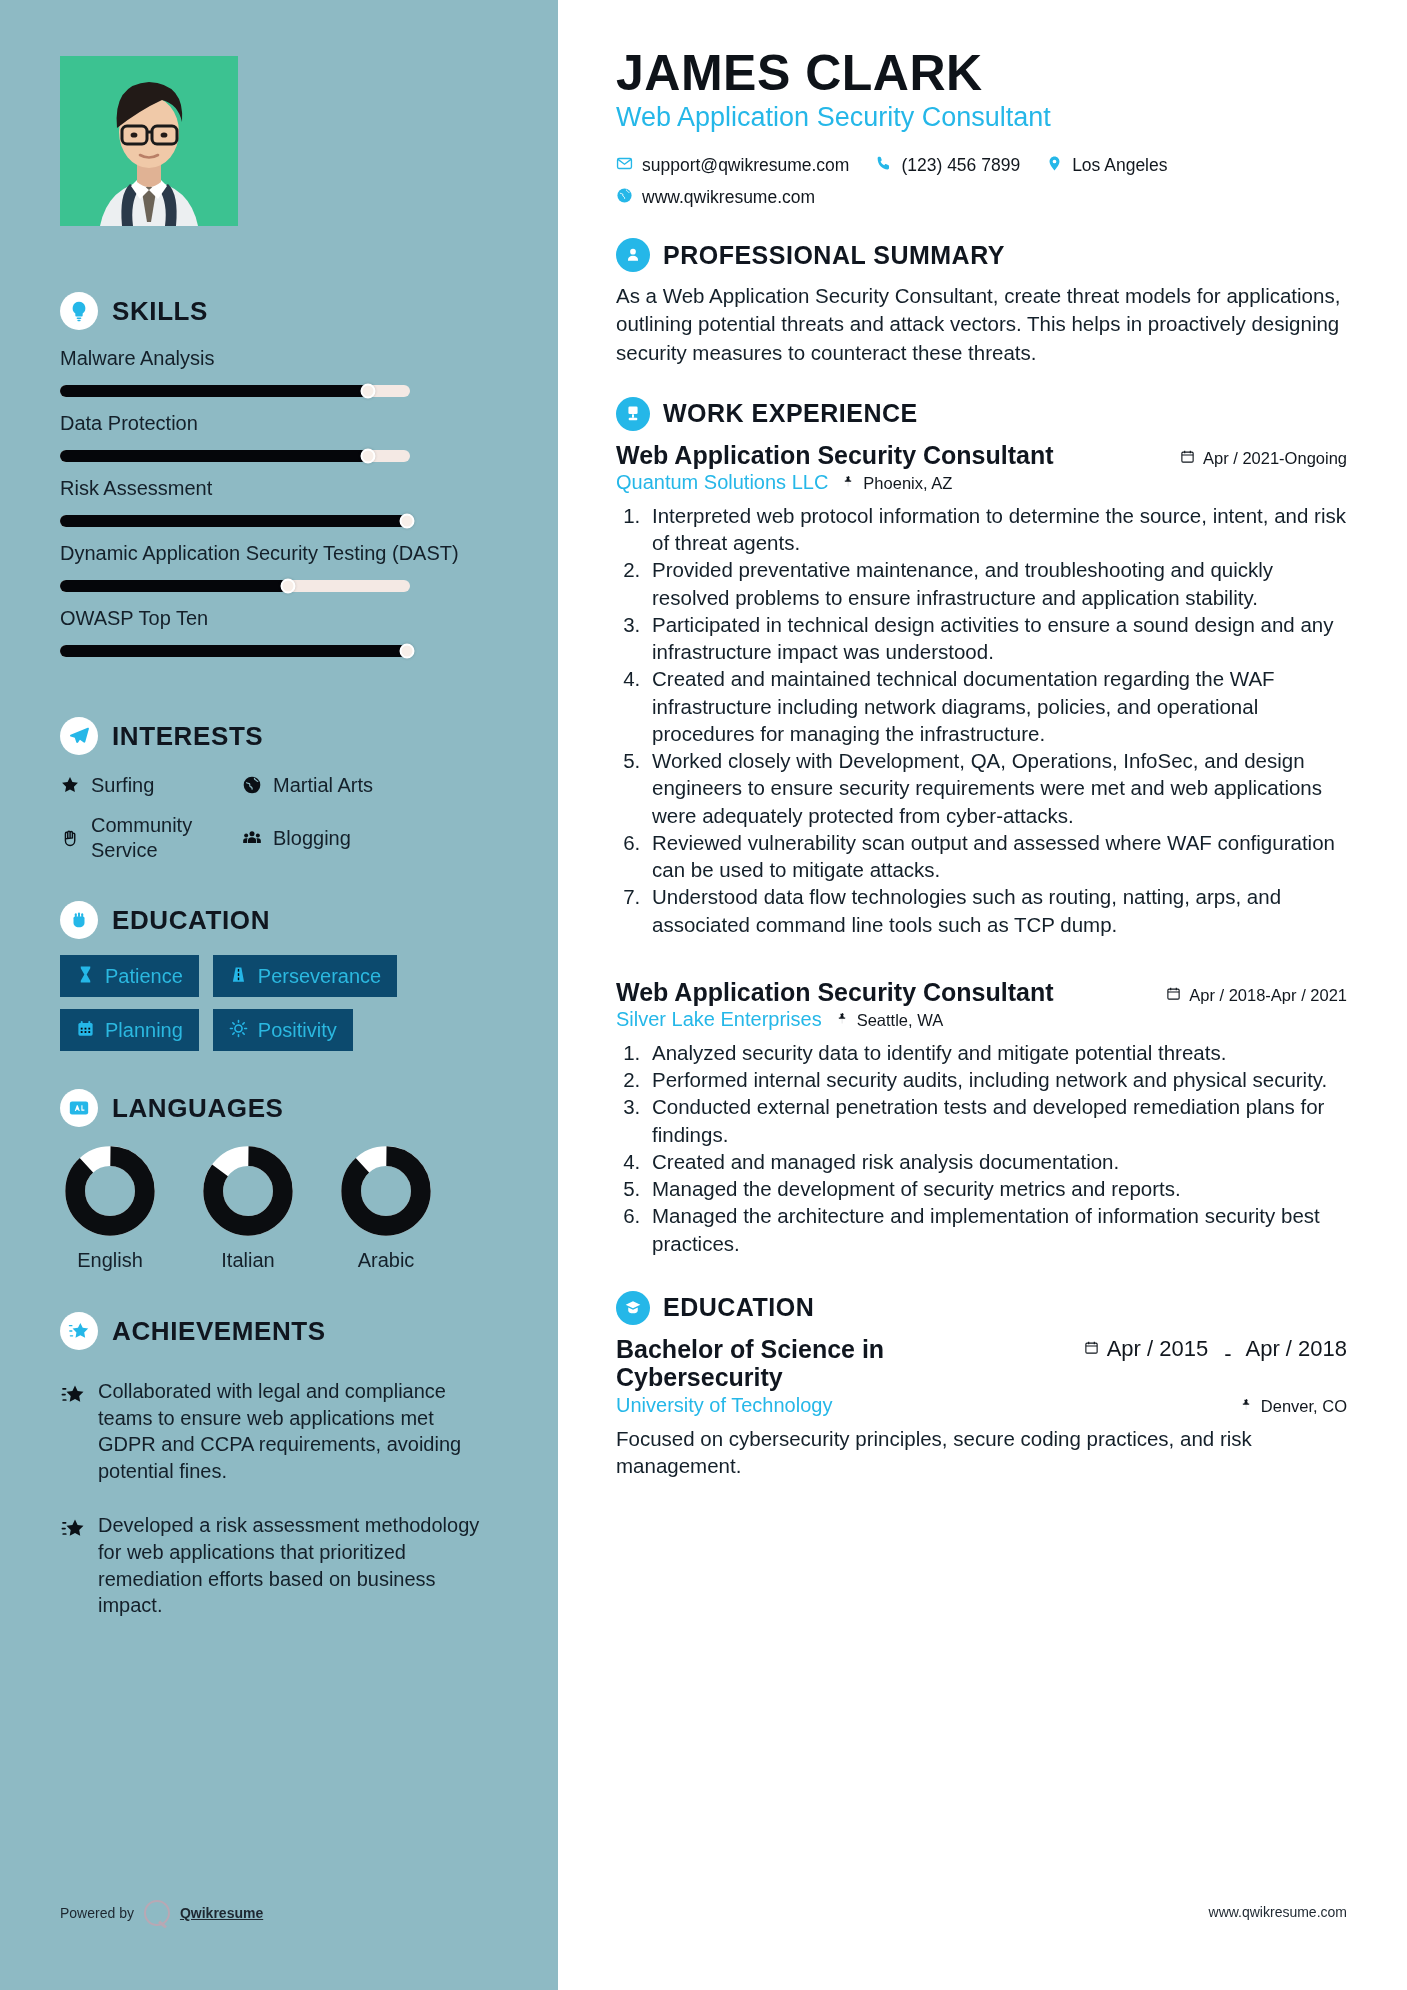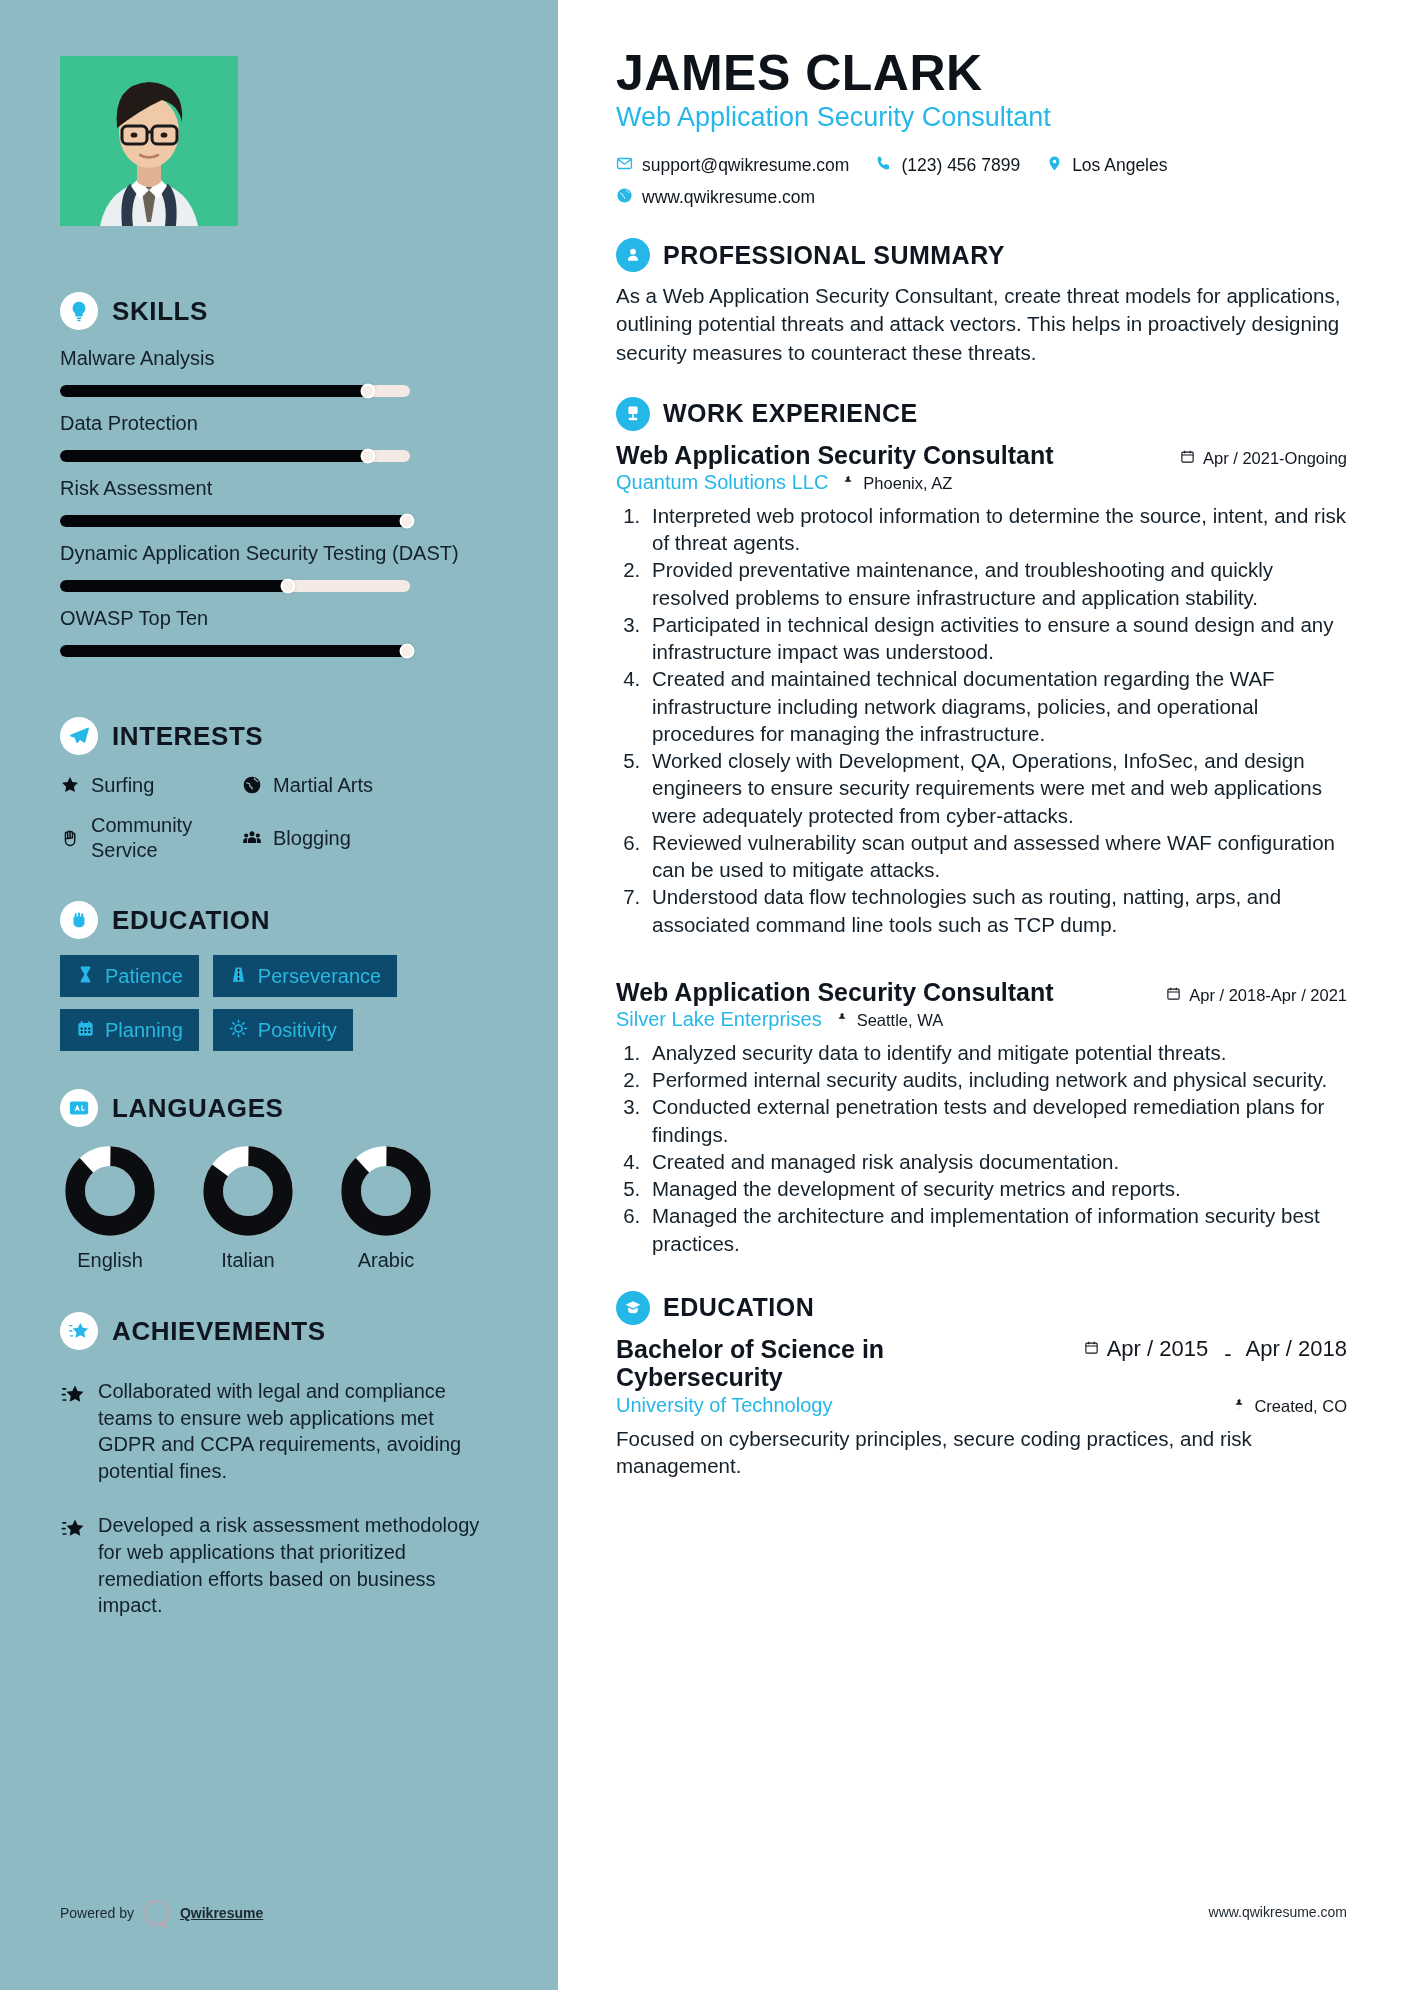--- a/index.html
+++ b/index.html
@@ -593,21 +593,21 @@
             <span class="edu-dash">-</span>
             <span class="edu-date-stack">Apr / 2018</span>
           </div>
         </div>
         <div class="edu-sub">
           <div class="edu-school">University of Technology</div>
           <div class="job-loc">
             <span><svg viewBox="0 0 24 24" fill="#11171e">
                   <path d="M12 1.8c-.6 0-1 .4-1 1v.5H8.6c-.6 0-1 .5-1 1s.4 1 1 1h.6l-1.4 5h-2c-.6 0-1 .5-1 1s.4 1 1 1h5.2v8.9h.2v-8.9h5.2c.6 0 1-.5 1-1s-.4-1-1-1h-2l-1.4-5h.6c.6 0 1-.5 1-1s-.4-1-1-1H13v-.5c0-.6-.4-1-1-1z"></path>
                 </svg></span>
-            <span>Created, CO</span>
+            <span>Denver, CO</span>
           </div>
         </div>
         <p class="edu-desc">Focused on cybersecurity principles, secure coding practices, and risk management.</p>
       </div>
     </section>
 
     <div class="main-footer">www.qwikresume.com</div>
   </main>
 
 </div>

